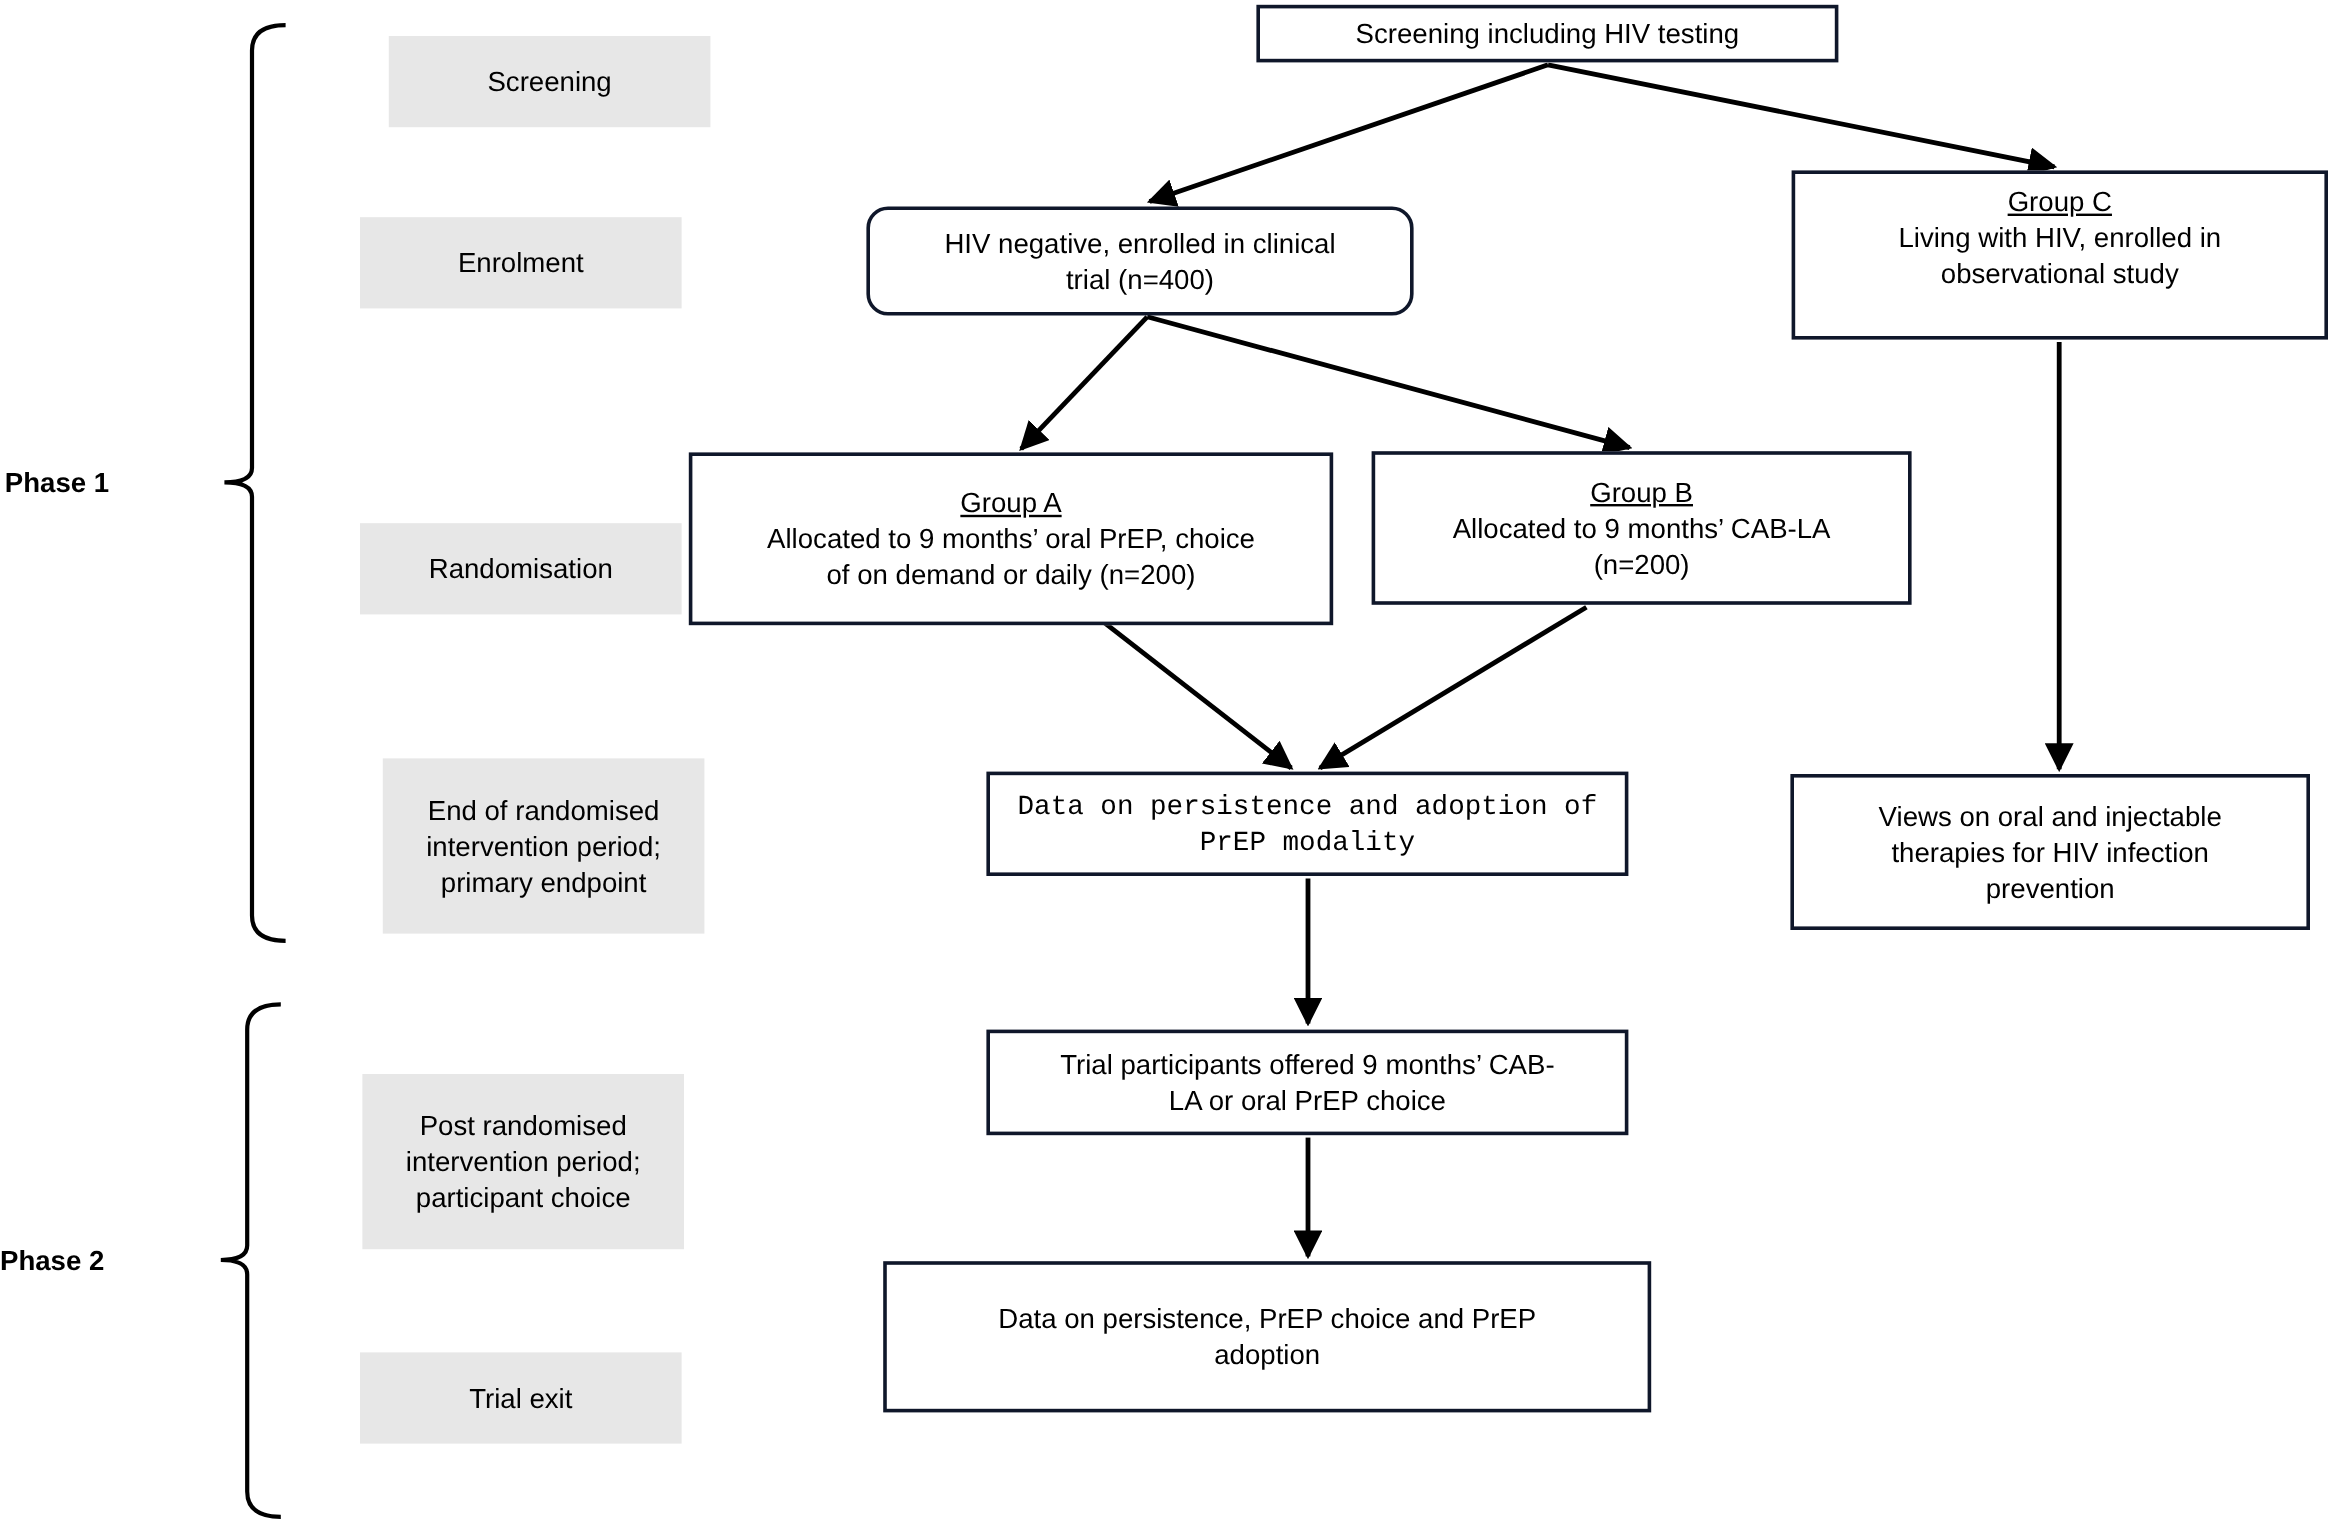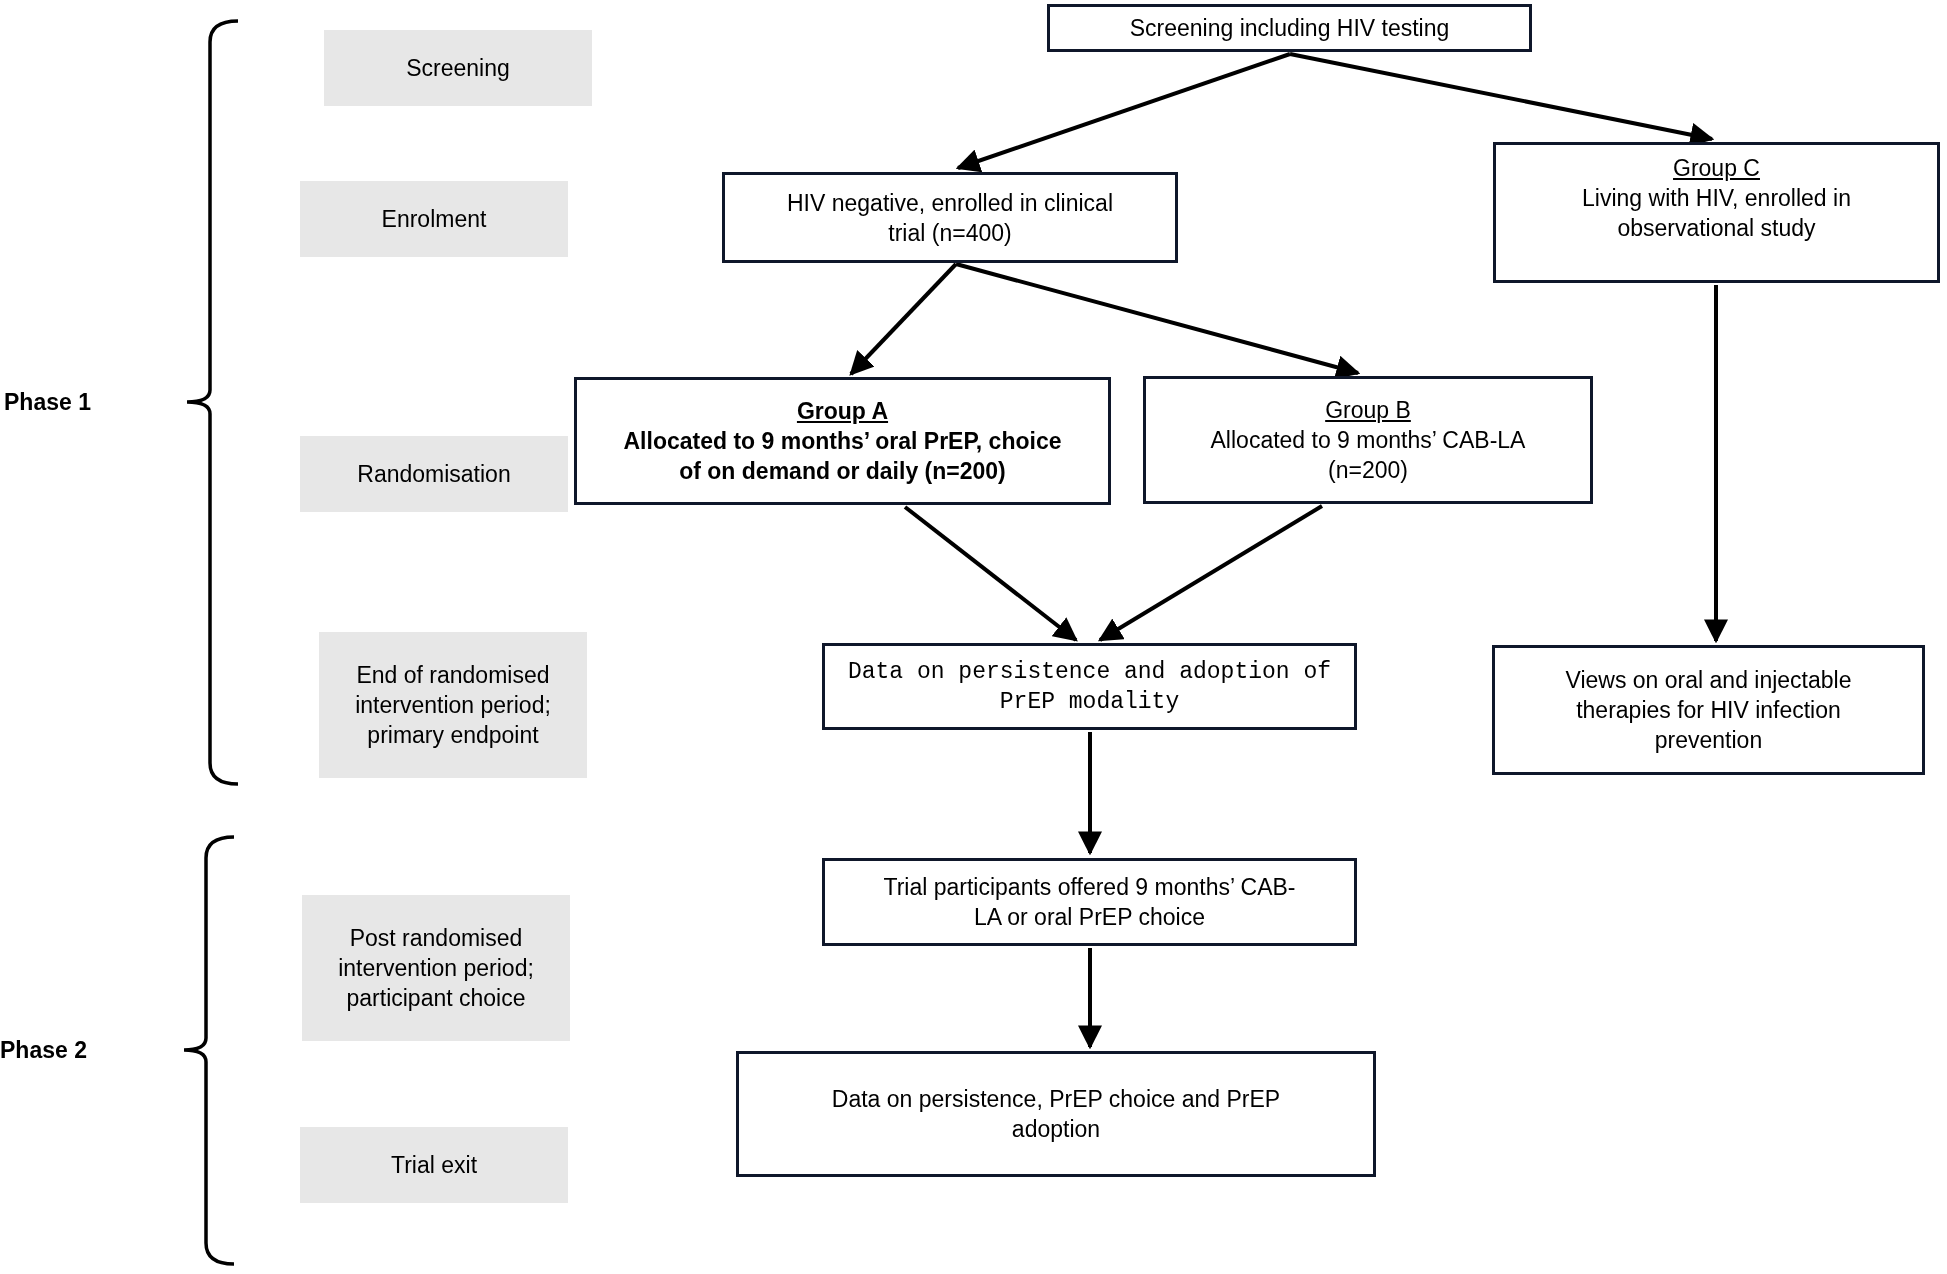--- a/index.html
+++ b/index.html
@@ -33,23 +33,23 @@
     font-size:23px; line-height:30px;
     white-space:pre-line;
     box-sizing:border-box;
   }
   .phase {
     position:absolute;
     font-size:23px; font-weight:bold;
   }
 
   #box-screening-test { left:1047px; top:4px;   width:485px; height:48px; }
-  #box-hiv-negative   { left:722px;  top:172px; width:456px; height:91px; }
+  #box-hiv-negative   { left:722px;  top:172px; width:456px; height:91px;border-radius:18px; }
   #box-group-c        { left:1493px; top:142px; width:447px; height:141px; justify-content:flex-start; padding-top:8px; }
-  #box-group-a        { left:574px;  top:377px; width:537px; height:128px;font-weight:bold; }
+  #box-group-a        { left:574px;  top:377px; width:537px; height:144px; }
   #box-group-b        { left:1143px; top:376px; width:450px; height:128px; }
   #box-data-persistence { left:822px; top:643px; width:535px; height:87px;font-family:Liberation Mono, monospace; }
   #box-views          { left:1492px; top:645px; width:433px; height:130px; }
   #box-trial-offer    { left:822px;  top:858px; width:535px; height:88px; }
   #box-data-exit      { left:736px;  top:1051px; width:640px; height:126px; }
 
   #lbl-screening     { left:300px; top:30px;   width:268px; height:76px;margin-left:24px; }
   #lbl-enrolment     { left:300px; top:181px;  width:268px; height:76px; }
   #lbl-randomisation { left:300px; top:436px;  width:268px; height:76px; }
   #lbl-end           { left:302px; top:632px;  width:268px; height:146px;margin-left:17px; }

